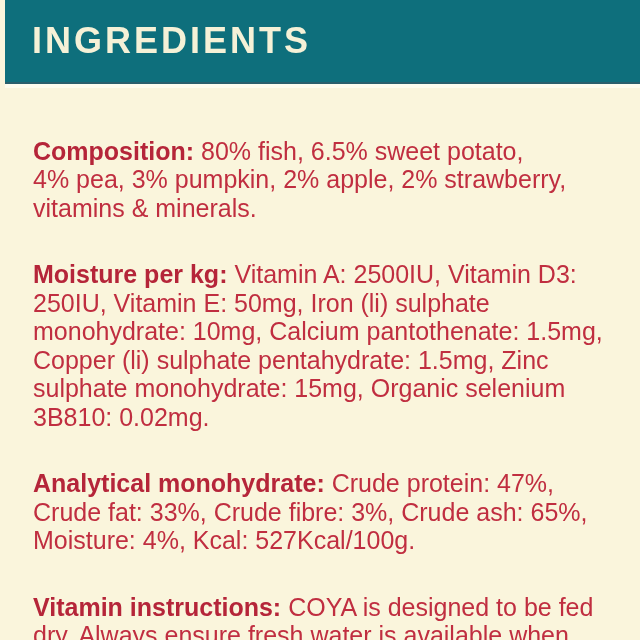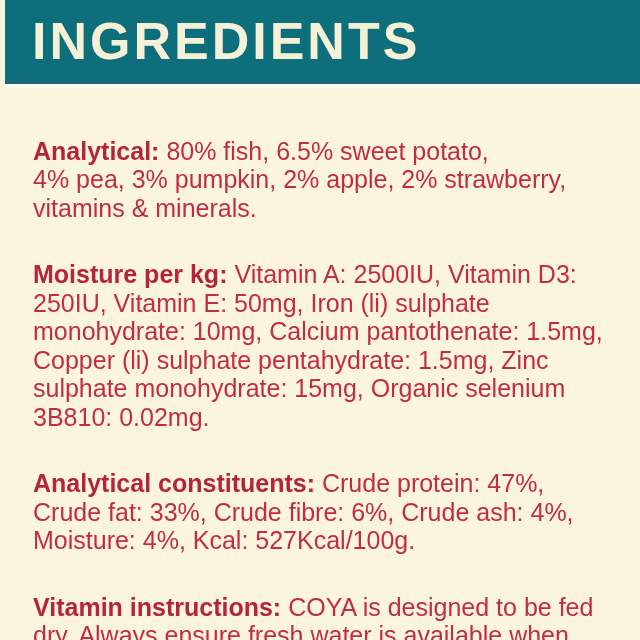--- a/index.html
+++ b/index.html
@@ -32,21 +32,21 @@
     left: 0;
     top: 0;
     width: 5px;
     height: 88px;
     background: var(--cream, #faf5dc);
     z-index: 2;
   }
   .page-title {
     margin: 0;
     padding-left: 32px;
-    font-size: 52px;
+    font-size: 36px;
     font-weight: 700;
     letter-spacing: 3px;
     line-height: 1;
     color: var(--title-cream, #f5f1d7);
   }
   .content {
     padding: 20px 6px 0 33px;
     width: 600px;
     box-sizing: content-box;
     font-size: 25px;
@@ -65,31 +65,31 @@
 </head>
 <body>
 
 <div class="screen">
   <div class="left-strip"></div>
   <div class="header">
     <h1 class="page-title">INGREDIENTS</h1>
   </div>
   <div class="header-highlight"></div>
   <div class="content">
-    <p><strong>Analytical:</strong> <span>80% fish, 6.5% sweet potato,
+    <p><strong>Composition:</strong> <span>80% fish, 6.5% sweet potato,
 4% pea, 3% pumpkin, 2% apple, 2% strawberry,
 vitamins &amp; minerals.</span></p>
     <p><strong>Moisture per kg:</strong> <span>Vitamin A: 2500IU, Vitamin D3:
 250IU, Vitamin E: 50mg, Iron (li) sulphate
 monohydrate: 10mg, Calcium pantothenate: 1.5mg,
 Copper (li) sulphate pentahydrate: 1.5mg, Zinc
 sulphate monohydrate: 15mg, Organic selenium
 3B810: 0.02mg.</span></p>
-    <p><strong>Analytical constituents:</strong> <span>Crude protein: 47%,
-Crude fat: 33%, Crude fibre: 6%, Crude ash: 4%,
+    <p><strong>Analytical monohydrate:</strong> <span>Crude protein: 47%,
+Crude fat: 33%, Crude fibre: 3%, Crude ash: 65%,
 Moisture: 4%, Kcal: 527Kcal/100g.</span></p>
     <p><strong>Vitamin instructions:</strong> <span>COYA is designed to be fed
 dry. Always ensure fresh water is available when
 feeding COYA. 150g of COYA equates to 640g of
 complete and balanced raw food, or two tins of
 premium canned wet food.</span></p>
   </div>
 </div>
 
 </body></html>

